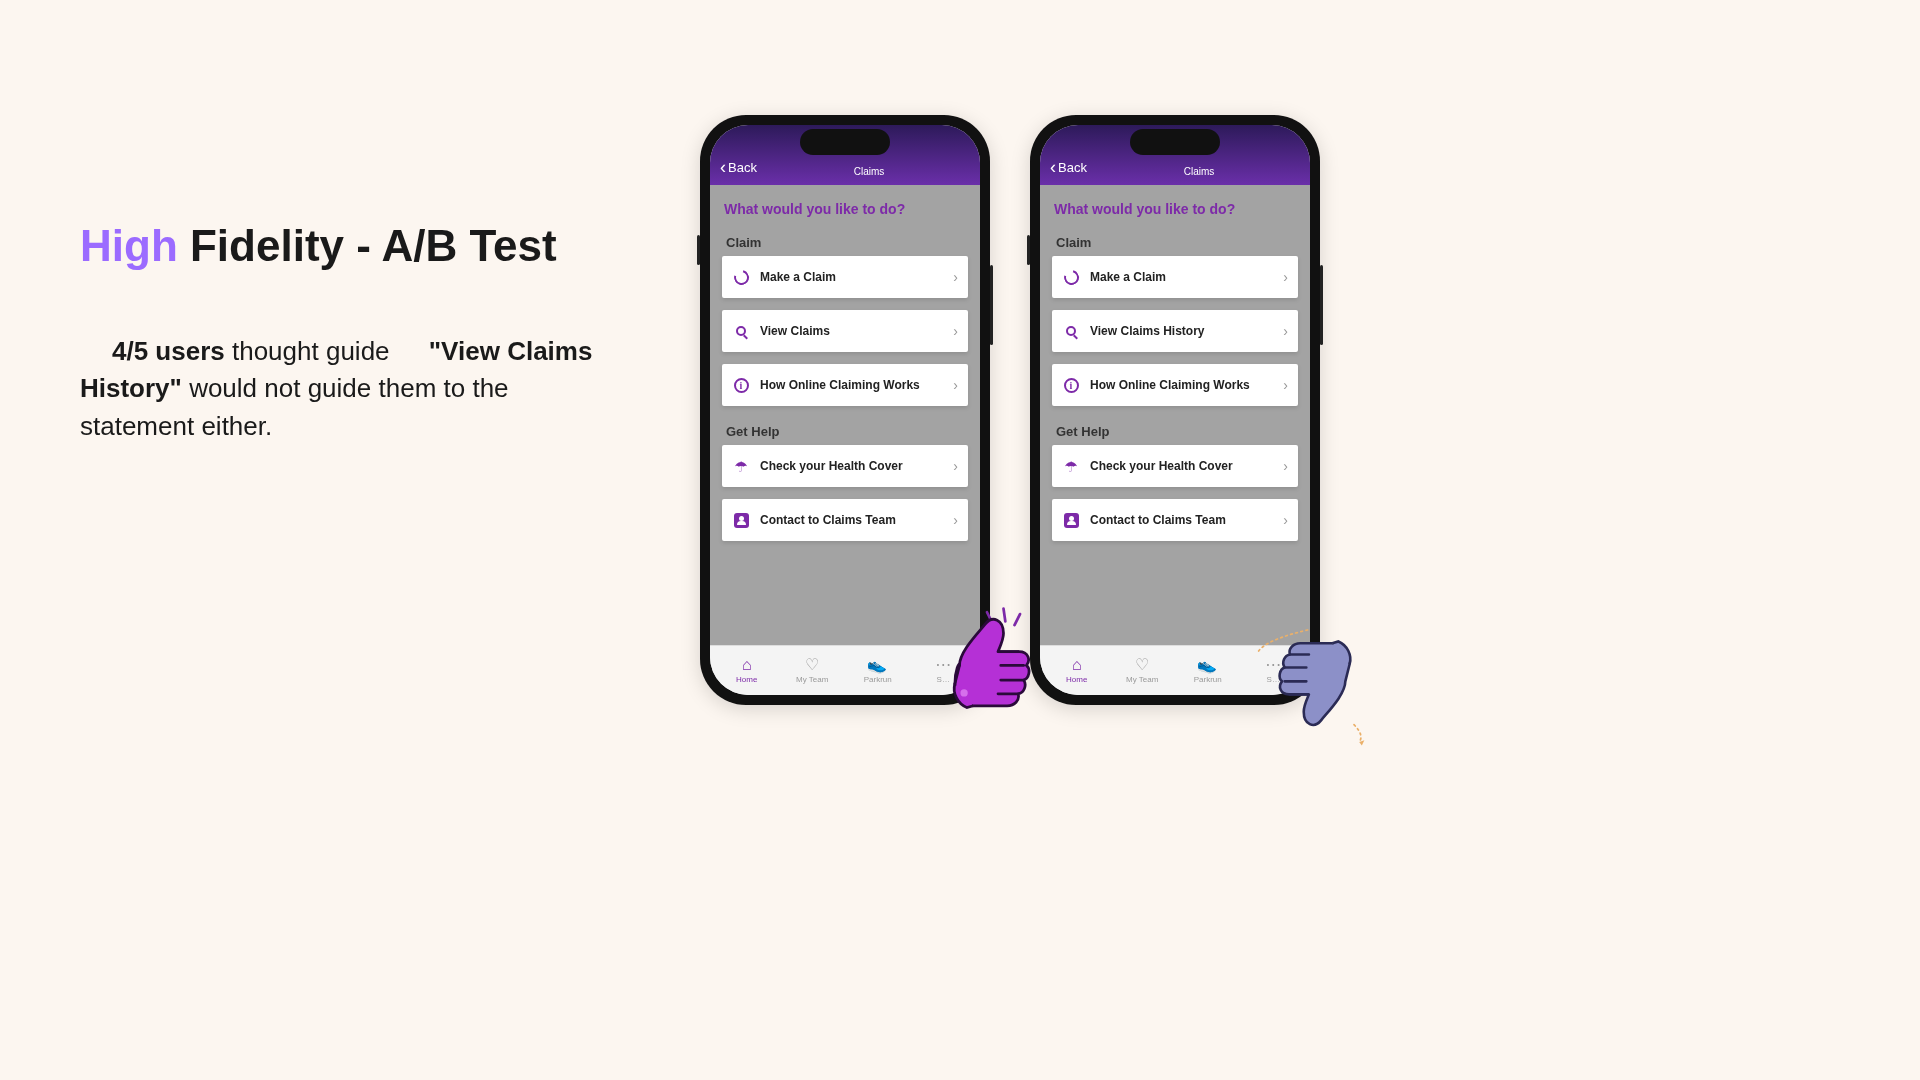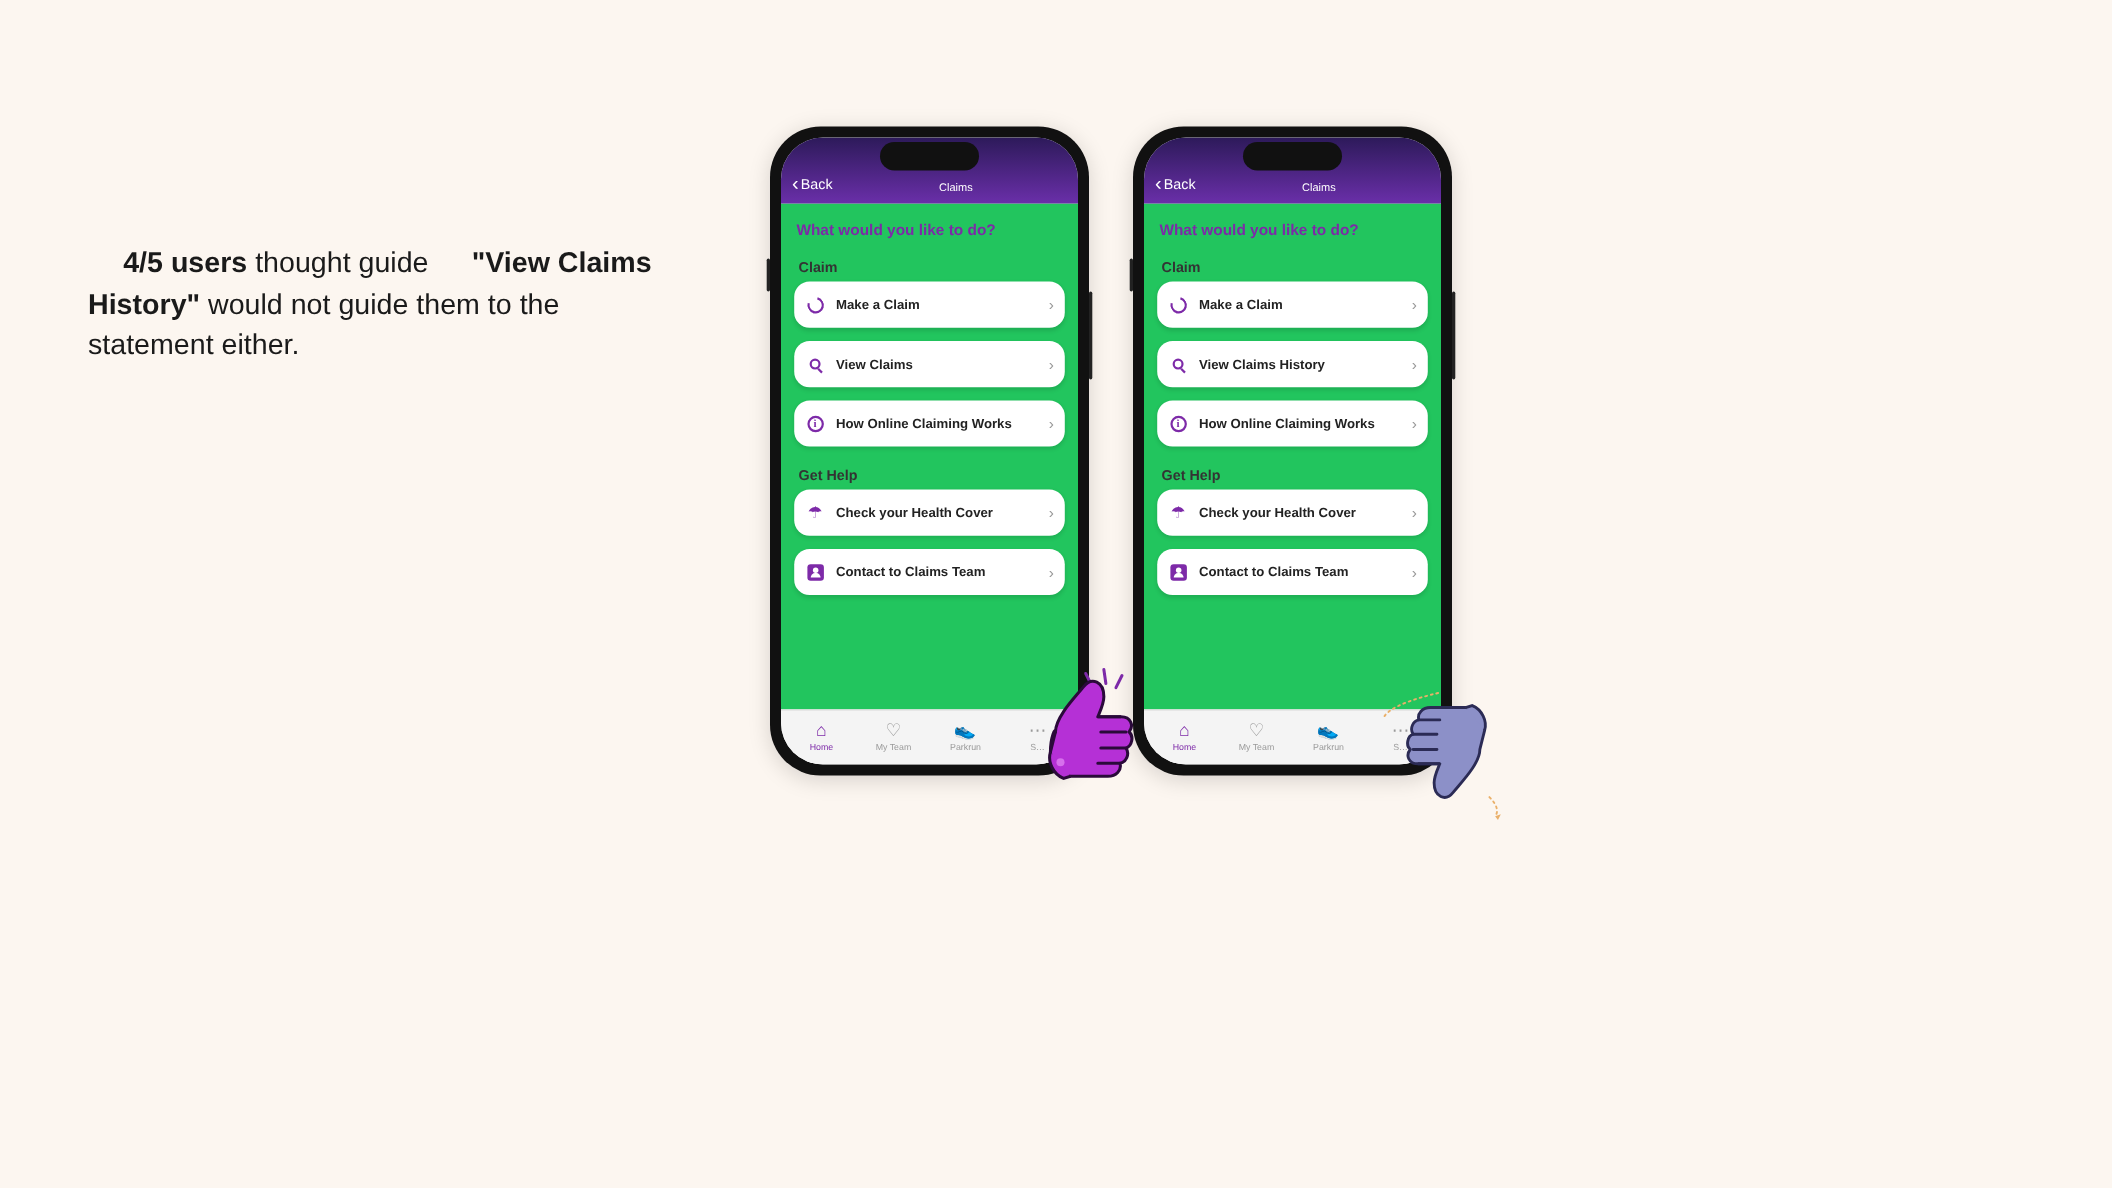--- a/index.html
+++ b/index.html
@@ -90,37 +90,37 @@
     color:#fff; font-size:13px; font-weight:500;
   }
   .header .back .chev {
     font-size:18px; line-height:1;
   }
   .header .title-s {
     color:#fff; font-size:10px; font-weight:400;margin-left:48px;
   }
   .content {
     flex:1;
-    background:#22c55e;
+    background:#a3a3a3;
     padding: 10px 12px;
     overflow:hidden;
   }
   .prompt {
     color:#7d2aa8;
     font-weight:700;
     font-size:14px;
     padding: 6px 2px 12px 2px;
   }
   .sect {
     font-size:13px; font-weight:600; color:#333;
     padding: 6px 4px;
   }
   .card {
     background:#fff;
-    border-radius:14px;
+    border-radius:2px;
     box-shadow: 0 2px 4px rgba(0,0,0,0.12);
     padding:12px 10px;
     display:flex; align-items:center;
     margin-bottom:12px;
     gap:10px;
     justify-content:space-between;
   }
   .card .ic {
     width:18px; height:18px; flex:0 0 18px;
     display:flex; align-items:center; justify-content:center;
@@ -196,20 +196,23 @@
     width:130px; height:150px;
     z-index:20;
   }
 </style>
 </head>
 <body>
 
 <div class="slide">
 
   <div class="text-col">
+    <h1 class="title">
+      <span class="accent">High</span><span> Fidelity - A/B Test</span>
+    </h1>
     <p class="body-p">
       <strong>4/5 users</strong><span> thought guide </span><strong>"View Claims History"</strong><span> would not guide them to the statement either.</span>
     </p>
   </div>
 
   <div class="phones">
 
     <div class="phone">
       <div class="notch"></div>
       <div class="screen">

